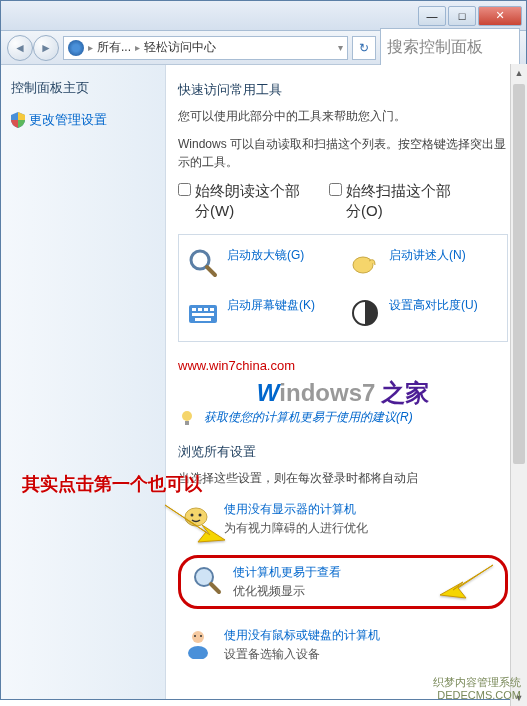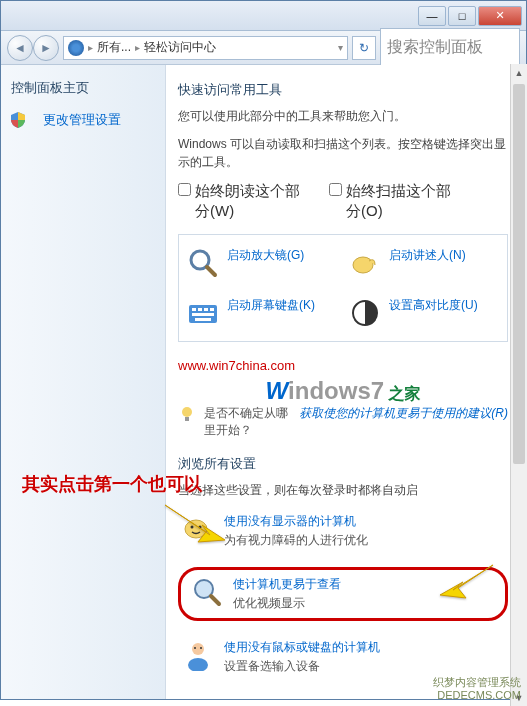--- a/index.html
+++ b/index.html
@@ -18,21 +18,21 @@
     .pathicon { width: 16px; height: 16px; background: radial-gradient(circle, #4a90d9 30%, #2e6bb0 70%); border-radius: 50%; }
     .pathseg { color: #333; }
     .pathsep { color: #888; font-size: 10px; }
     .refreshbtn { width: 24px; height: 24px; border: 1px solid #a8bdd4; background: #fff; display: flex; align-items: center; justify-content: center; font-size: 12px; color: #2e6bb0; }
     .searchbox { width: 140px; height: 40px; background: #fff; border: 1px solid #a8bdd4; padding: 0 6px; font-size: 16px; color: #888; display: flex; align-items: center; }
     
     .content { flex: 1; display: flex; overflow: hidden; }
     
     .sidebar { width: 165px; background: linear-gradient(to right, #f4f8fc 0%, #e4edf6 100%); padding: 14px 10px; border-right: 1px solid #d0dbe7; }
     .sidebar-title { font-size: 13px; color: #1e3e5e; margin-bottom: 14px; }
-    .sidebar-item { display: flex; align-items: center; gap: 18px; font-size: 13px; }
+    .sidebar-item { display: flex; align-items: center; gap: 4px; font-size: 13px; }
     .shield { width: 14px; height: 16px; display: inline-block; }
     .shield svg { width: 14px; height: 16px; }
     .sidebar-link { color: #0066cc; cursor: pointer; }
     
     .main { flex: 1; background: #fff; padding: 16px 18px 16px 12px; overflow-y: auto; position: relative; font-size: 12px; color: #333; }
     
     .section-title { font-size: 13px; color: #1e3e5e; margin-bottom: 8px; }
     .section-desc { font-size: 12px; color: #444; line-height: 1.5; margin-bottom: 10px; }
     
     .checkrow { display: flex; gap: 24px; margin-bottom: 14px; }
@@ -42,21 +42,21 @@
     
     .toolgrid { border: 1px solid #d0dbe7; padding: 12px 8px; display: grid; grid-template-columns: 1fr 1fr; gap: 18px 12px; margin-bottom: 16px; }
     .tool { display: flex; align-items: flex-start; gap: 8px; }
     .tool-icon { width: 32px; height: 32px; flex-shrink: 0; display: flex; align-items: center; justify-content: center; }
     .tool-label { font-size: 12px; color: #0066cc; line-height: 1.4; cursor: pointer; }
     
     .watermark-url { color: #cc0000; font-size: 13px; text-align: left; margin: 4px 0; }
     .watermark-logo { font-size: 24px; font-weight: bold; text-align: center; }
     .watermark-logo .w { color: #0066cc; font-family: "Segoe UI", sans-serif; font-style: italic; }
     .watermark-logo .rest { color: #999; font-family: "Segoe UI", sans-serif; }
-    .watermark-logo .zh { color: #15803d; font-family: Liberation Sans, sans-serif; font-size: 16px; }
+    .watermark-logo .zh { color: #4c1d95; font-family: Liberation Serif, serif; font-size: 24px; }
     
     .tip-row { display: flex; align-items: flex-start; gap: 8px; margin-bottom: 16px; }
     .tip-icon { width: 18px; height: 18px; flex-shrink: 0; }
     .tip-text { font-size: 12px; color: #555; flex: 1; }
     .tip-link { color: #0066cc; cursor: pointer; line-height: 1.4; text-align: left; font-style: italic; }
     
     .browse-section { margin-top: 8px; }
     .browse-item { display: flex; align-items: flex-start; gap: 10px; margin-bottom: 14px; padding: 4px; }
     .browse-item.circled { border: 3px solid #cc0000; border-radius: 20px; padding: 6px 10px; }
     .browse-icon { width: 32px; height: 32px; flex-shrink: 0; display: flex; align-items: center; justify-content: center; }
@@ -183,21 +183,20 @@
         <span class="w">W</span><span class="rest">indows7</span><span class="zh"> 之家</span>
       </div>
 
       <div class="tip-row">
         <div class="tip-icon">
           <svg width="18" height="18" viewBox="0 0 18 18">
               <circle cx="9" cy="7" r="5" fill="#f5d56b"></circle>
               <rect x="7" y="12" width="4" height="4" fill="#999"></rect>
             </svg>
         </div>
-        <div class="tip-text">是否不确定从哪里开始？</div>
         <div class="tip-link">获取使您的计算机更易于使用的建议(R)</div>
       </div>
 
       <div class="browse-section">
         <div class="section-title">浏览所有设置</div>
         <div class="section-desc">当选择这些设置，则在每次登录时都将自动启</div>
 
         <div class="browse-item">
           <div class="browse-icon">
             <svg width="32" height="32" viewBox="0 0 32 32">

